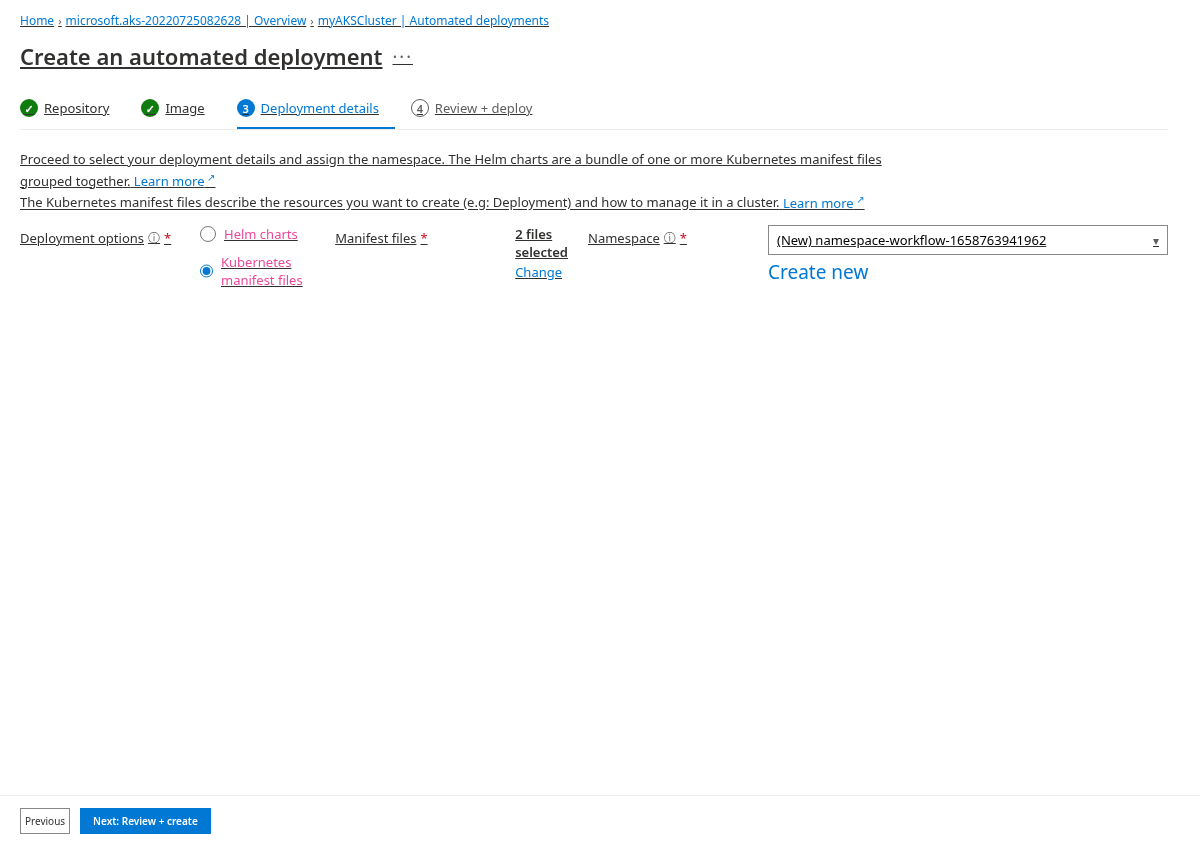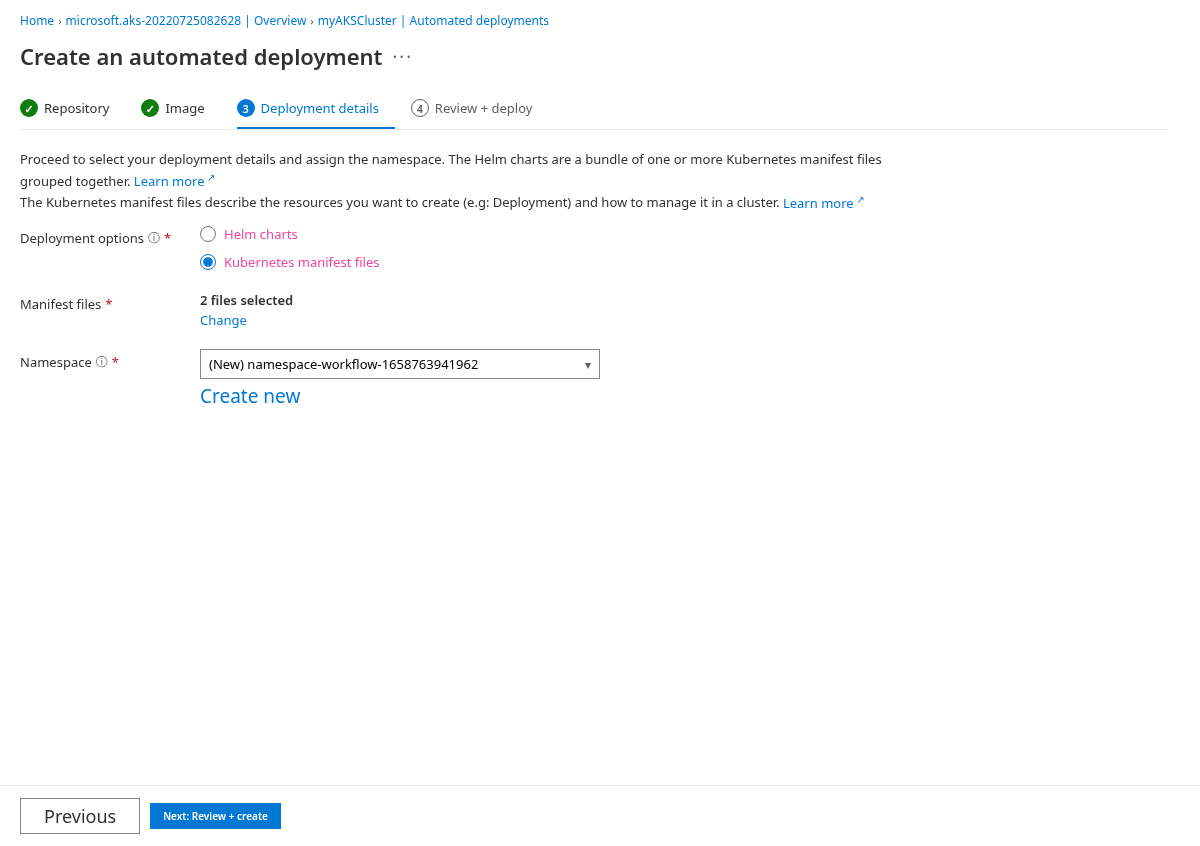--- a/index.html
+++ b/index.html
@@ -8,20 +8,21 @@
       font-size: 13px;
       color: #323130;
       background: #fff;
       display: flex;
       flex-direction: column;
       min-height: 846px;
     }
     .main-content {
       flex: 1;
       padding: 12px 32px 20px 20px;
+      text-decoration: underline;
     }
     .breadcrumb {
       display: flex;
       align-items: center;
       gap: 4px;
       font-size: 12px;
       color: #605e5c;
       margin-bottom: 12px;
     }
     .breadcrumb a {
@@ -117,21 +118,21 @@
       color: #0078d4;
       text-decoration: none;
     }
     .ext-link-icon {
       font-size: 10px;
       vertical-align: super;
     }
     
     .form-section {
       display: flex;
-      flex-direction: column;
+      flex-direction: row;
       gap: 20px;
       justify-content: space-between;
     }
     .form-row {
       display: flex;
       align-items: flex-start;
       gap: 20px;
     }
     .form-label {
       min-width: 160px;
@@ -226,25 +227,25 @@
     
     .footer {
       border-top: 1px solid #edebe9;
       padding: 12px 20px;
       display: flex;
       align-items: center;
       gap: 10px;
       background: #fff;
     }
     .btn-previous {
-      padding: 5px 23px;
+      padding: 5px 4px;
       border: 1px solid #8a8886;
       background: white;
       color: #323130;
-      font-size: 18px;
+      font-size: 10px;
       cursor: pointer;
       font-family: inherit;
     }
     .btn-next {
       padding: 5px 12px;
       border: 1px solid #0078d4;
       background: #0078d4;
       color: white;
       font-size: 10px;
       cursor: pointer;

